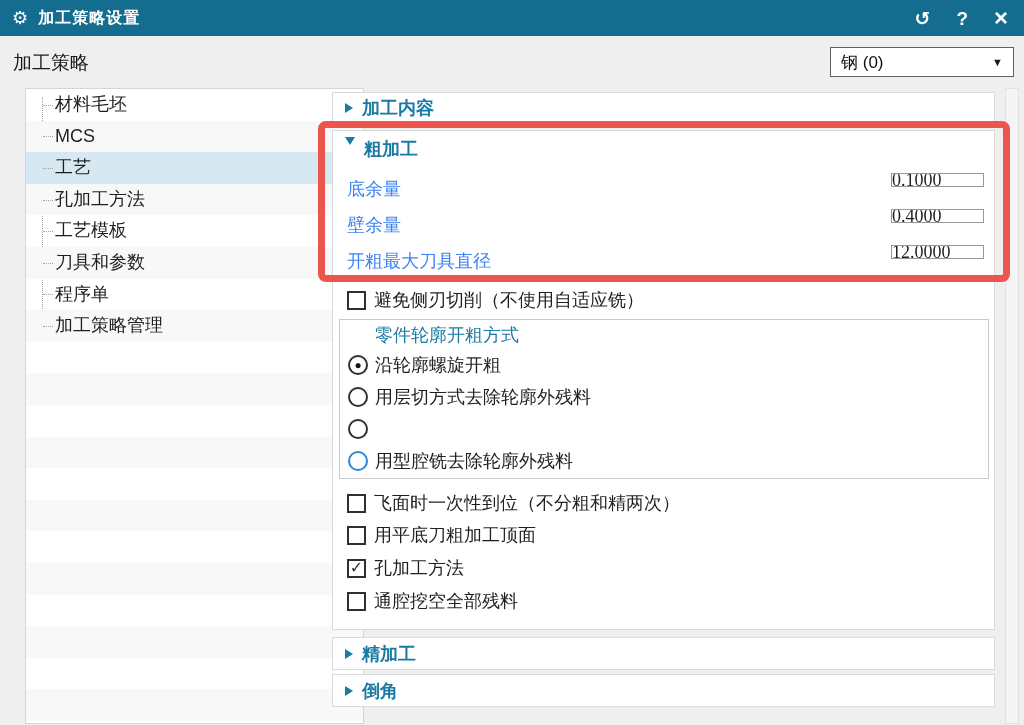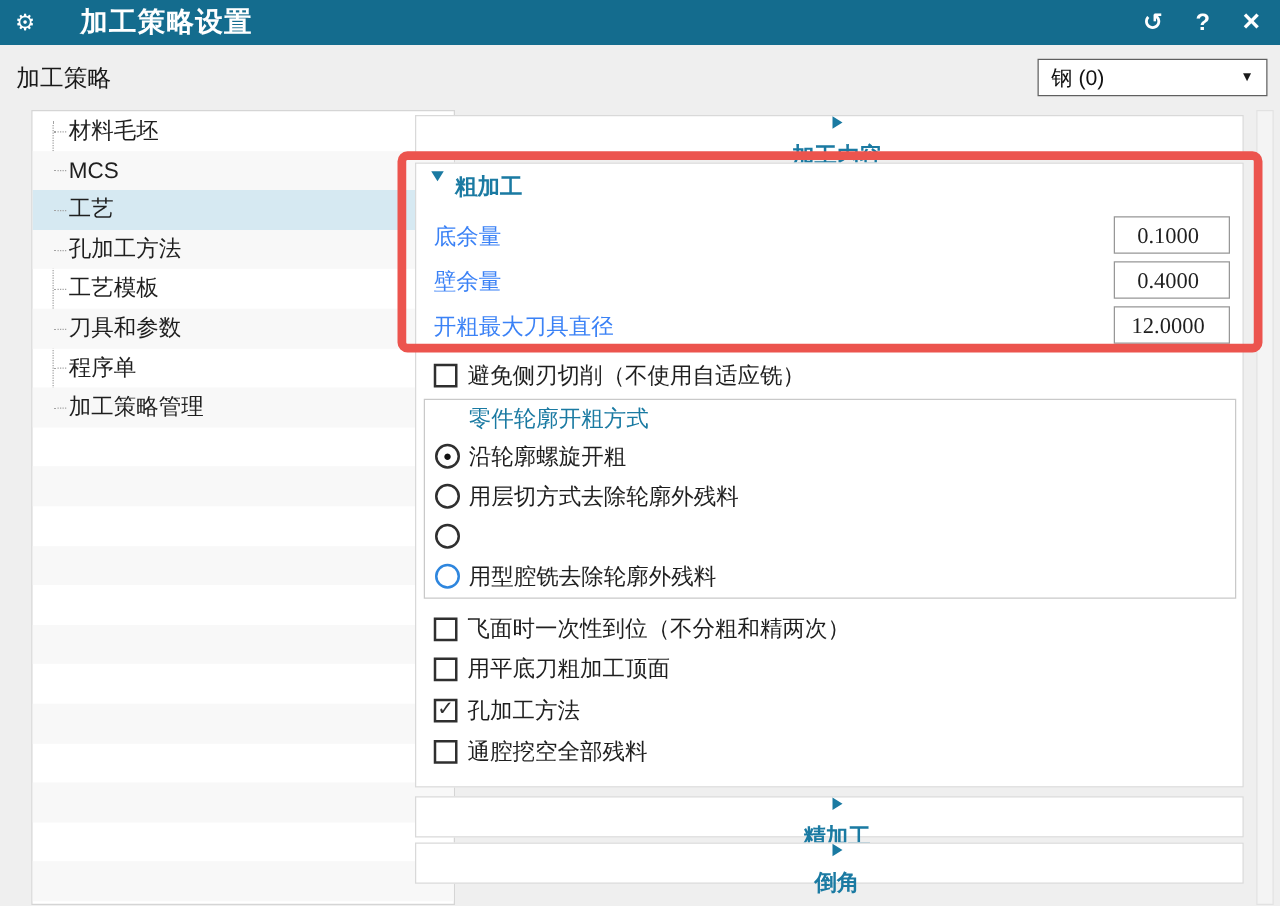--- a/index.html
+++ b/index.html
@@ -6,21 +6,21 @@
   html,body { width:1024px; height:725px; }
   body { font-family:"Liberation Sans","DejaVu Sans",sans-serif; }
 
   .dialog { position:relative; width:1024px; height:725px; background:#efefef; overflow:hidden; }
 
   
   .titlebar { position:absolute; left:0; top:0; width:1024px; height:36px;
               background:#146c8e; color:#fff; display:flex; align-items:center;
               padding:0 16px 0 12px; }
   .tb-gear  { font-size:18px; margin-right:10px; line-height:1; }
-  .tb-title { font-size:22px; font-weight:bold; letter-spacing:1px;margin-left:26px; }
+  .tb-title { font-size:16px; font-weight:bold; letter-spacing:1px; }
   .tb-right { margin-left:auto; display:flex; align-items:center; gap:26px; }
   .tb-ico   { font-size:19px; font-weight:bold; line-height:1; cursor:pointer; }
   .tb-ico.close { font-size:24px; }
 
   
   .strategy-label { position:absolute; left:13px; top:50px; font-size:19px; color:#1a1a1a; }
   .material-dd { position:absolute; left:830px; top:47px; width:184px; height:30px;
                  background:#fff; border:1px solid #5f5f5f; display:flex; align-items:center;
                  padding:0 10px; font-size:17px; color:#111; cursor:pointer; }
   .dd-caret { margin-left:auto; font-size:11px; color:#1a1a1a; }
@@ -39,32 +39,32 @@
   .lrow.sel { background:#d6e9f2 !important; }
 
   
   .card { position:absolute; left:332px; width:663px; background:#fff; border:1px solid #d9d9d9; }
   #card-content { top:92px;  height:32px; }
   #card-rough   { top:130px; height:500px; }
   #card-finish  { top:637px; height:33px; }
   #card-chamfer { top:674px; height:33px; }
 
   .sec-head { display:flex; align-items:center; gap:9px; padding-left:12px;
-              height:100%; color:#1a7aa2; font-weight:bold; font-size:18px; cursor:pointer;flex-direction:column; }
+              height:100%; color:#1a7aa2; font-weight:bold; font-size:18px; cursor:pointer; }
   .rough-head { position:absolute; left:12px; top:6px; display:flex; align-items:flex-start;
                 gap:9px; color:#1a7aa2; font-weight:bold; font-size:18px; cursor:pointer; }
   .tri-right { width:0; height:0; border-top:5px solid transparent;
                border-bottom:5px solid transparent; border-left:8px solid #1a7aa2; }
   .tri-down  { width:0; height:0; border-left:5px solid transparent;
                border-right:5px solid transparent; border-top:8px solid #1a7aa2; }
 
   
   .f-label { position:absolute; left:14px; font-size:18px; color:#3b82f6; }
-  .f-input { position:absolute; left:558px; width:93px; height:30px;
-             border:1px solid #979797; background:#fff; text-align:center;
+  .f-input { position:absolute; left:558px; width:93px; height:14px;
+             border:1px solid #979797; background:#fff; text-align:left;
              padding:0 6px 0 0; font-family:"Liberation Serif","DejaVu Serif",serif;
              font-size:18px; color:#1f1f1f; }
 
   
   .chk-row { position:absolute; left:14px; display:flex; align-items:center; gap:8px;
              font-size:18px; color:#1f1f1f; height:24px; cursor:pointer; white-space:nowrap; }
   .cbx { width:19px; height:19px; border:2px solid #2f2f2f; background:#fff; flex:0 0 auto;
          display:flex; align-items:center; justify-content:center;
          font-size:16px; line-height:1; color:#2f2f2f; }
 

